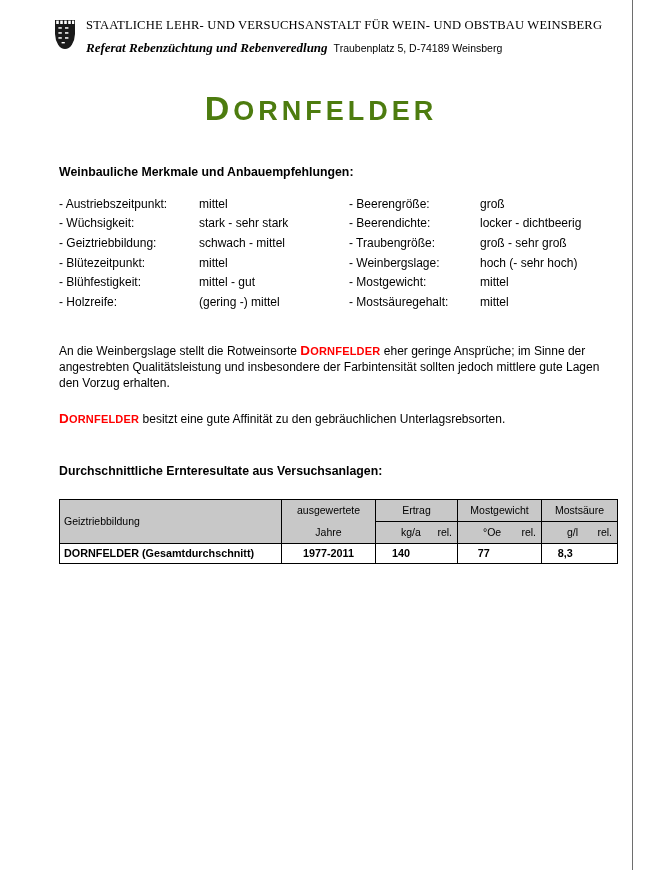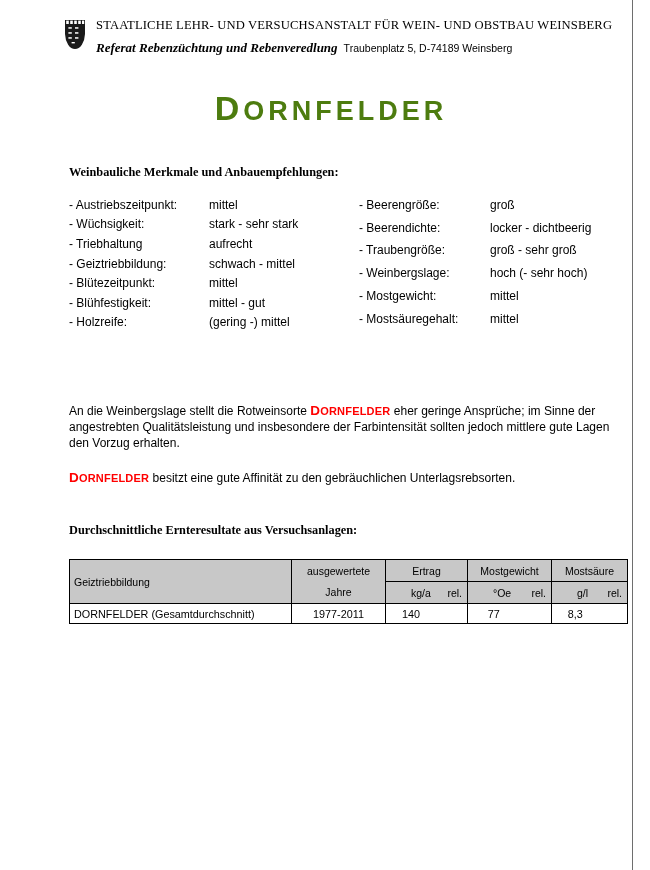--- a/index.html
+++ b/index.html
@@ -28,21 +28,21 @@
     position: absolute;
     top: 0;
     left: 632px;
     width: 1px;
     height: 870px;
     background: #6e6e6e;
   }
 
   #content {
     position: absolute;
-    left: 14px;
+    left: 4px;
     top: 0;
     width: 632px;
     height: 870px;
     box-sizing: border-box;
     padding: 0;
   }
 
   
   .masthead {
     display: flex;
@@ -94,21 +94,21 @@
     letter-spacing: 4px;
     margin: 32px 0 0 0;
     padding-left: 2px;
   }
   .title .cap {
     font-size: 34px;
   }
 
   
   .section-heading {
-    font-family: Liberation Serif, serif;
+    font-family: Liberation Sans, sans-serif;
     font-weight: bold;
     font-size: 12.3px;
     margin: 0;
     padding: 0 0 0 55px;
   }
   .heading-merkmale { margin-top: 37px; }
   .heading-ernte    { margin-top: 0; }
 
   
   .features {
@@ -137,21 +137,21 @@
   .feature-col.left  .feature-label { width: 140px; }
   .feature-col.right .feature-label { width: 131px; }
 
   
   .para {
     padding: 0 34px 0 55px;
     font-size: 12px;
     line-height: 1.32;
     text-align: left;
   }
-  .para-1 { margin-top: 66px; }
+  .para-1 { margin-top: 27px; }
   .para-2 { margin-top: 18px; }
   .sc {
     color: #ff0000;
     font-weight: bold;
     font-size: 11px;
     letter-spacing: 0.2px;
   }
   .sc .cap { font-size: 13.5px; }
 
   
@@ -190,21 +190,21 @@
     box-sizing: border-box;
     margin-left: 20px;
   }
   .subcell .unit { }
   .subcell .rel  { }
   .no-top    { border-top: none !important; }
   .no-bottom { border-bottom: none !important; }
   table.results tbody td {
     background: #ffffff;
     height: 19px;
-    font-weight: normal;
+    font-weight: bold;
     font-size: 10.8px;
     text-align: center;
     vertical-align: middle;
   }
   table.results tbody td.name {
     text-align: left;
     padding-left: 4px;
   }
   .val-cell {
     display: block;
@@ -251,24 +251,20 @@
 
     <div class="features">
       <div class="feature-col left">
         <div class="feature-row">
           <span class="feature-label">- Austriebszeitpunkt:</span>
           <span class="feature-value">mittel</span>
         </div>
         <div class="feature-row">
           <span class="feature-label">- Wüchsigkeit:</span>
           <span class="feature-value">stark - sehr stark</span>
-        </div>
-        <div class="feature-row">
-          <span class="feature-label">- Triebhaltung</span>
-          <span class="feature-value">aufrecht</span>
         </div>
         <div class="feature-row">
           <span class="feature-label">- Geiztriebbildung:</span>
           <span class="feature-value">schwach - mittel</span>
         </div>
         <div class="feature-row">
           <span class="feature-label">- Blütezeitpunkt:</span>
           <span class="feature-value">mittel</span>
         </div>
         <div class="feature-row">

